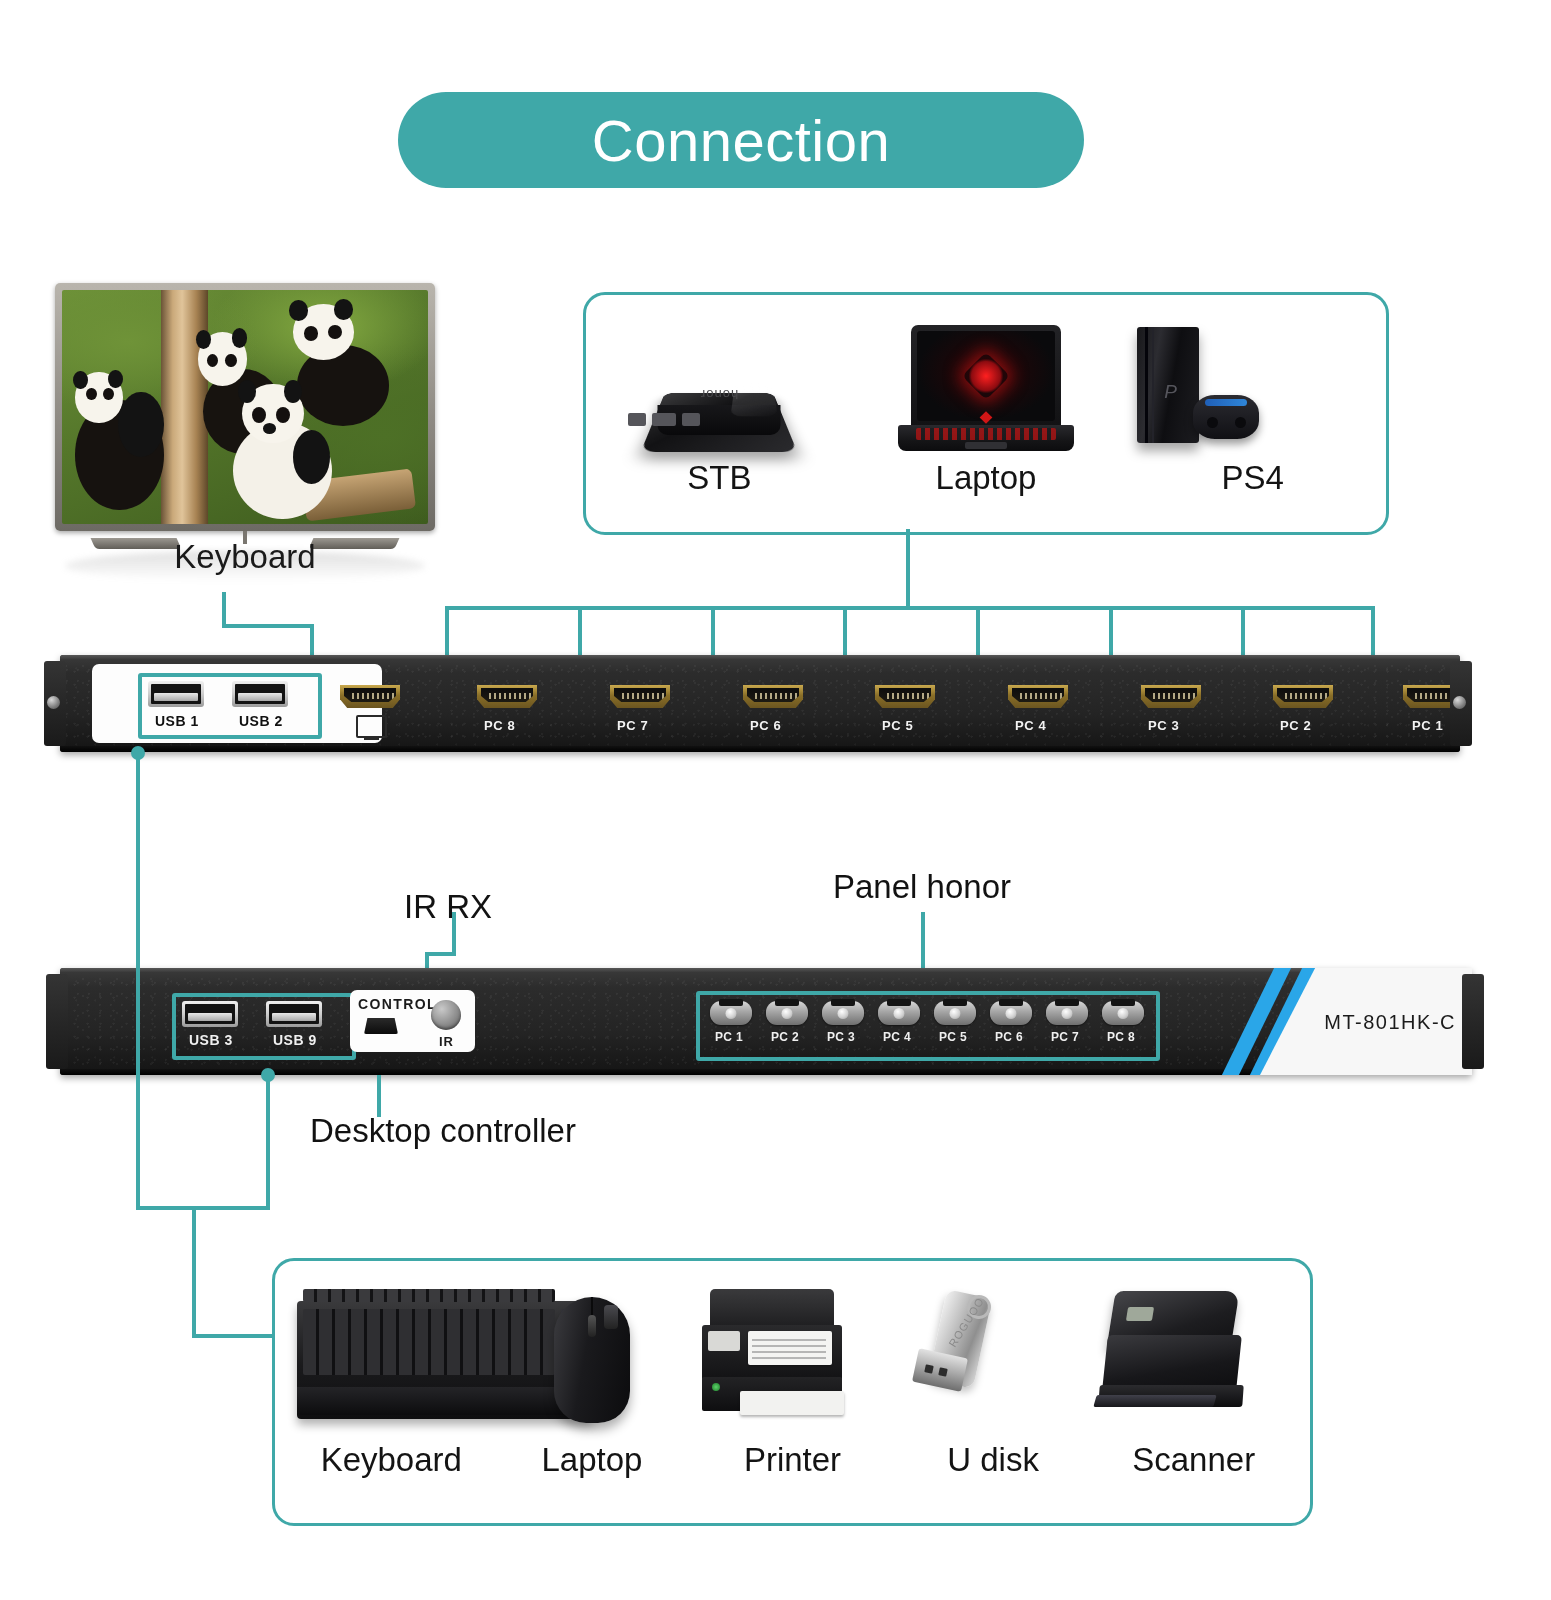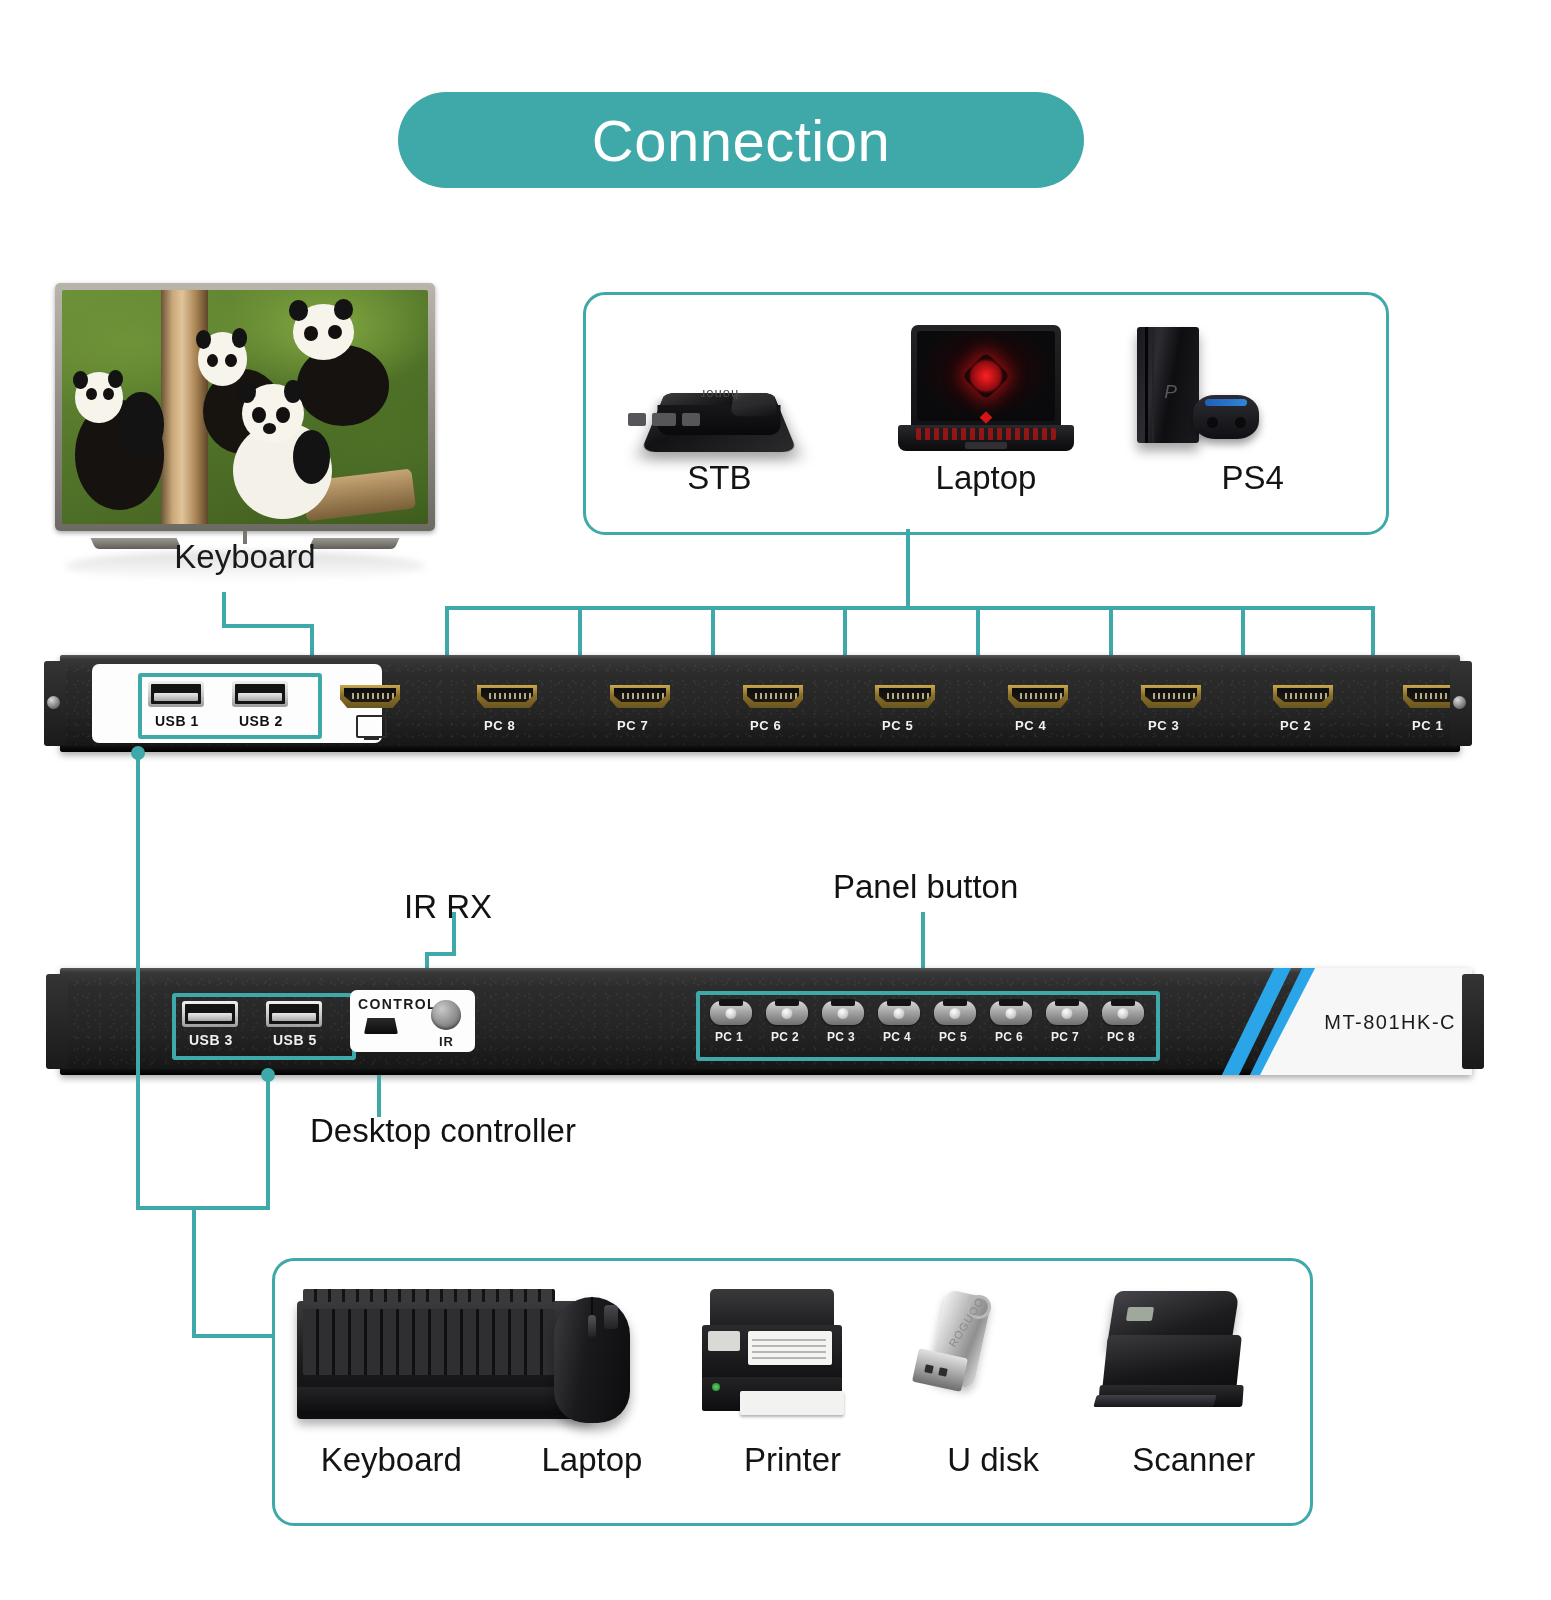--- a/index.html
+++ b/index.html
@@ -552,41 +552,41 @@
 <div class="abs ear-screw" style="left:47px;top:696px;"></div>
 <div class="abs ear" style="left:1450px;top:661px;height:85px;"></div>
 <div class="abs ear-screw" style="left:1453px;top:696px;"></div>
 
 <div class="abs anno" style="left:404px;top:888px;">IR RX</div>
 <div class="abs ln-v" style="left:452px;top:912px;height:44px;"></div>
 <div class="abs ln-h" style="left:425px;top:952px;width:31px;"></div>
 <div class="abs ln-v" style="left:425px;top:952px;height:62px;"></div>
 <div class="abs dot" style="left:420px;top:1006px;width:14px;height:14px;"></div>
 
-<div class="abs anno" style="left:833px;top:868px;">Panel button</div>
+<div class="abs anno" style="left:833px;top:868px;">Panel honor</div>
 <div class="abs ln-v" style="left:921px;top:912px;height:88px;"></div>
 <div class="abs dot" style="left:916px;top:992px;width:14px;height:14px;"></div>
 
 <div class="kvm" id="front-panel" style="left:60px;top:968px;width:1412px;height:107px;">
   <div class="kvm-top-edge"></div>
   <div class="kvm-bot-edge"></div>
 
   <div class="usb" style="left:122px;top:33px;">
     <div class="usb-in">
         <div class="usb-tongue"></div>
       </div>
   </div>
   <div class="usb-caption onblack" style="left:129px;top:64px;">USB 3</div>
 
   <div class="usb" style="left:206px;top:33px;">
     <div class="usb-in">
         <div class="usb-tongue"></div>
       </div>
   </div>
-  <div class="usb-caption onblack" style="left:213px;top:64px;">USB 5</div>
+  <div class="usb-caption onblack" style="left:213px;top:64px;">USB 9</div>
 
   <div class="hl-box" style="left:112px;top:25px;width:176px;height:59px;"></div>
 
   <div class="plate" style="left:290px;top:22px;width:125px;height:62px;"></div>
   <div class="ctrl-title" style="left:298px;top:28px;">CONTROL</div>
   <div class="mini-usb" style="left:304px;top:50px;"></div>
   <div class="ir-led" style="left:371px;top:32px;"></div>
   <div class="ir-label" style="left:379px;top:66px;">IR</div>
 
   <div class="hl-box" style="left:636px;top:23px;width:456px;height:62px;"></div>

